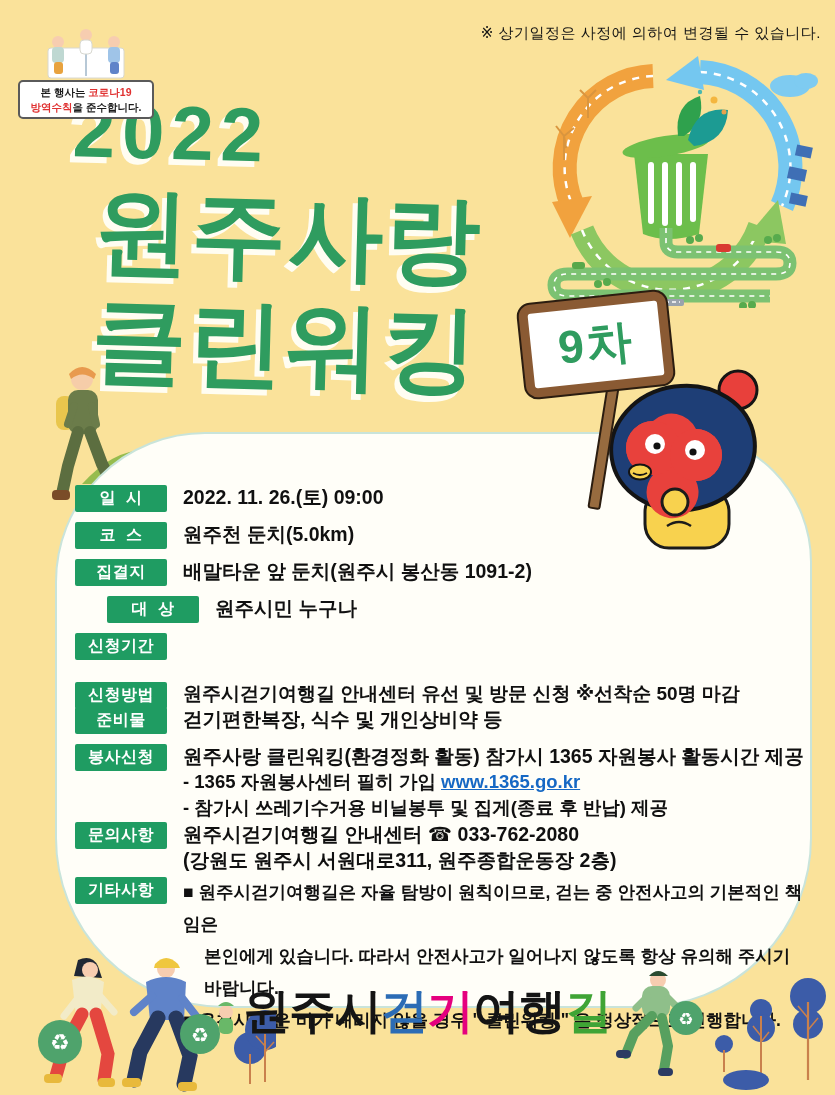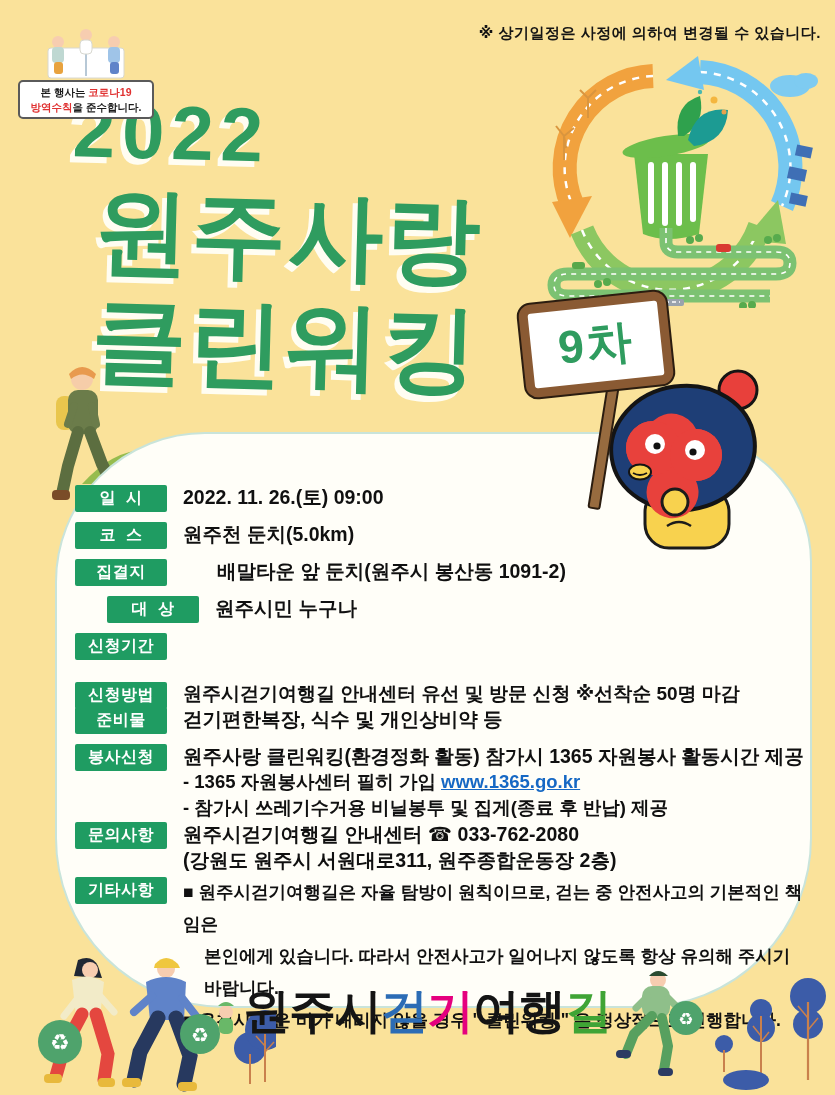--- a/index.html
+++ b/index.html
@@ -1,20 +1,20 @@
 <!DOCTYPE html>
 <html><head>
 <meta charset="utf-8">
 <style>
   * { margin:0; padding:0; box-sizing:border-box; }
   body { font-family:"Liberation Sans","DejaVu Sans",sans-serif; background:#777; }
   .poster{ position:relative; width:835px; height:1095px; background:#FAE29A; overflow:hidden; }
 
   
-  .disclaimer{ position:absolute; top:24px; right:14px; font-size:15px; font-weight:700; color:#141414; letter-spacing:.5px;}
+  .disclaimer{ position:absolute; top:24px; right:14px; font-size:15px; font-weight:400; color:#141414; letter-spacing:.5px;}
 
   
   .covid{ position:absolute; top:28px; left:18px; width:136px; z-index:2;}
   .covid-box{ background:#fff; border:2px solid #5a5a5a; border-radius:5px; padding:3px 4px; text-align:center;
               font-size:10.5px; line-height:1.4; font-weight:700; color:#1c1c1c;}
   .covid-box .red{ color:#E03131; }
 
   
   .title-block{ position:absolute; left:60px; top:92px; z-index:1; transform:rotate(1.5deg); transform-origin:left top;
                 color:#2F9C5F; font-weight:800; text-shadow:-5px 6px 0 #FFFDF2; }
@@ -30,21 +30,21 @@
   .rows{ position:absolute; left:55px; top:432px; width:757px; height:576px; z-index:3; }
   .row{ position:absolute; left:20px; right:8px; display:flex; align-items:flex-start; }
   .chip{ flex:0 0 92px; height:27px; margin-top:1px; background:#1F9C62; border-radius:2px; color:#fff;
          font-size:16px; font-weight:700; display:flex; align-items:center; justify-content:center;
          white-space:pre; letter-spacing:.5px; }
   .val{ margin-left:16px; font-size:19.5px; font-weight:700; color:#101010; line-height:26px; }
   .val .sub{ font-size:18.5px; }
   .val a{ color:#1668C4; font-weight:700; }
   .etc .val{ font-size:17.5px; line-height:32px; }
   .cont-indent{ padding-left:21px; }
-  .r1{ top:52px; } .r2{ top:89px; } .r3{ top:126px;gap:34px; } .r4{ top:163px;padding-left:32px; } .r5{ top:200px; }
+  .r1{ top:52px; } .r2{ top:89px; } .r3{ top:126px; } .r4{ top:163px;padding-left:32px; } .r5{ top:200px; }
   .r6{ top:237px;margin-top:12px; } .r7{ top:274px; } .r8{ top:311px; } .r9{ top:389px; } .r10{ top:444px; }
 
   
   .pole{ position:absolute; left:598px; top:372px; width:13px; height:138px; background:#976B3F;
          border:2px solid #2B1D10; transform:rotate(9deg); z-index:6; border-radius:3px;}
   .sign{ position:absolute; left:522px; top:298px; width:148px; height:93px; background:#FFFFFF;
          border:9px solid #8A5A33; border-radius:12px; box-shadow:0 0 0 2px #2B1D10;
          display:flex; align-items:center; justify-content:center; transform:rotate(-6deg); z-index:7; }
   .sign-label{ color:#2F9C5F; font-size:46px; font-weight:800; letter-spacing:2px; }
 

